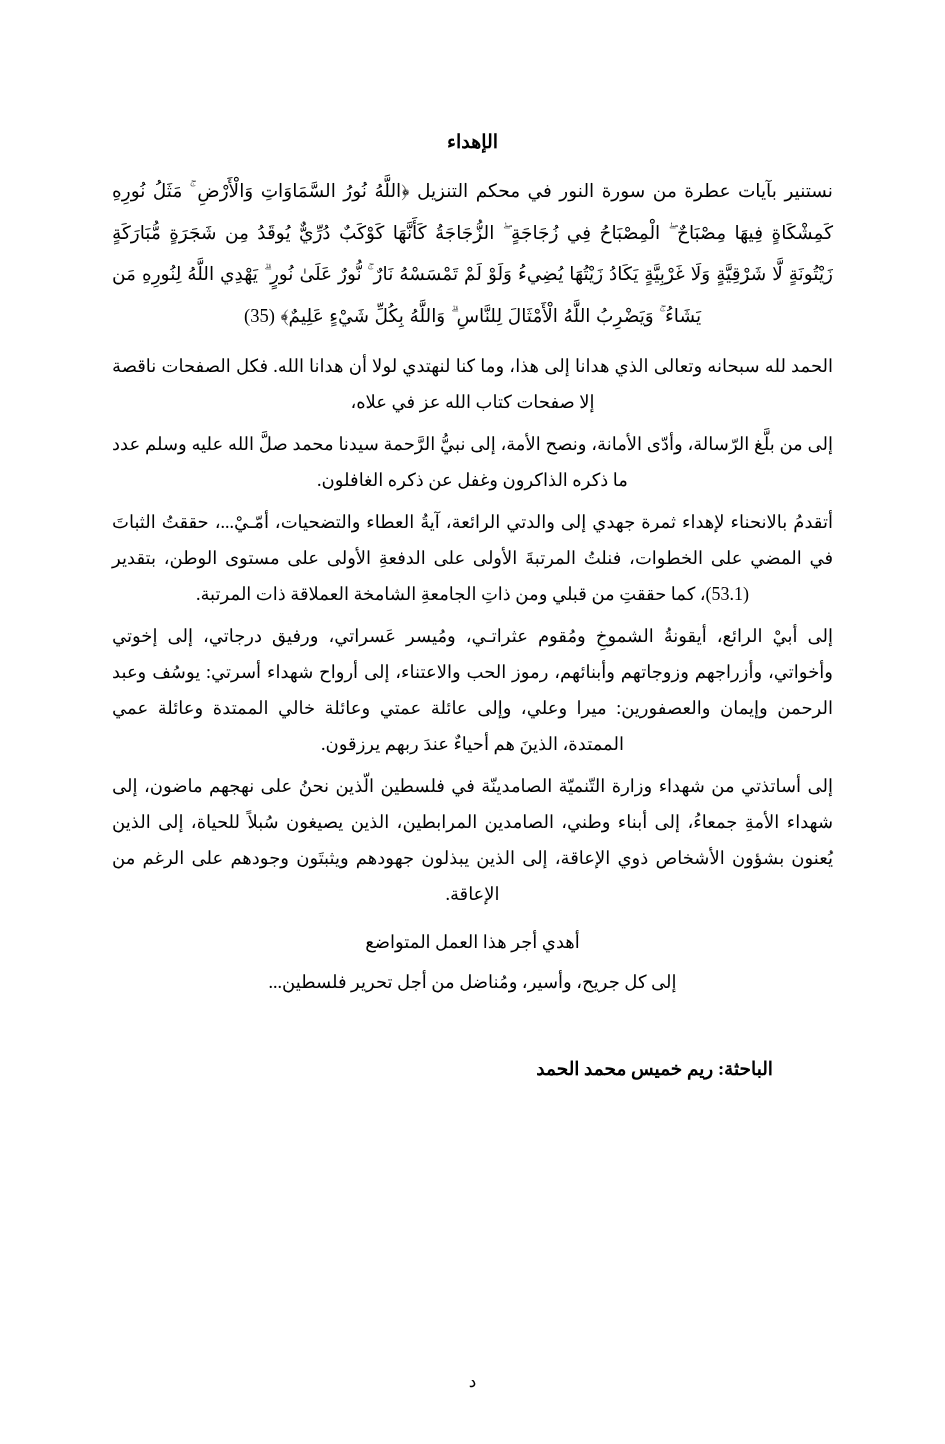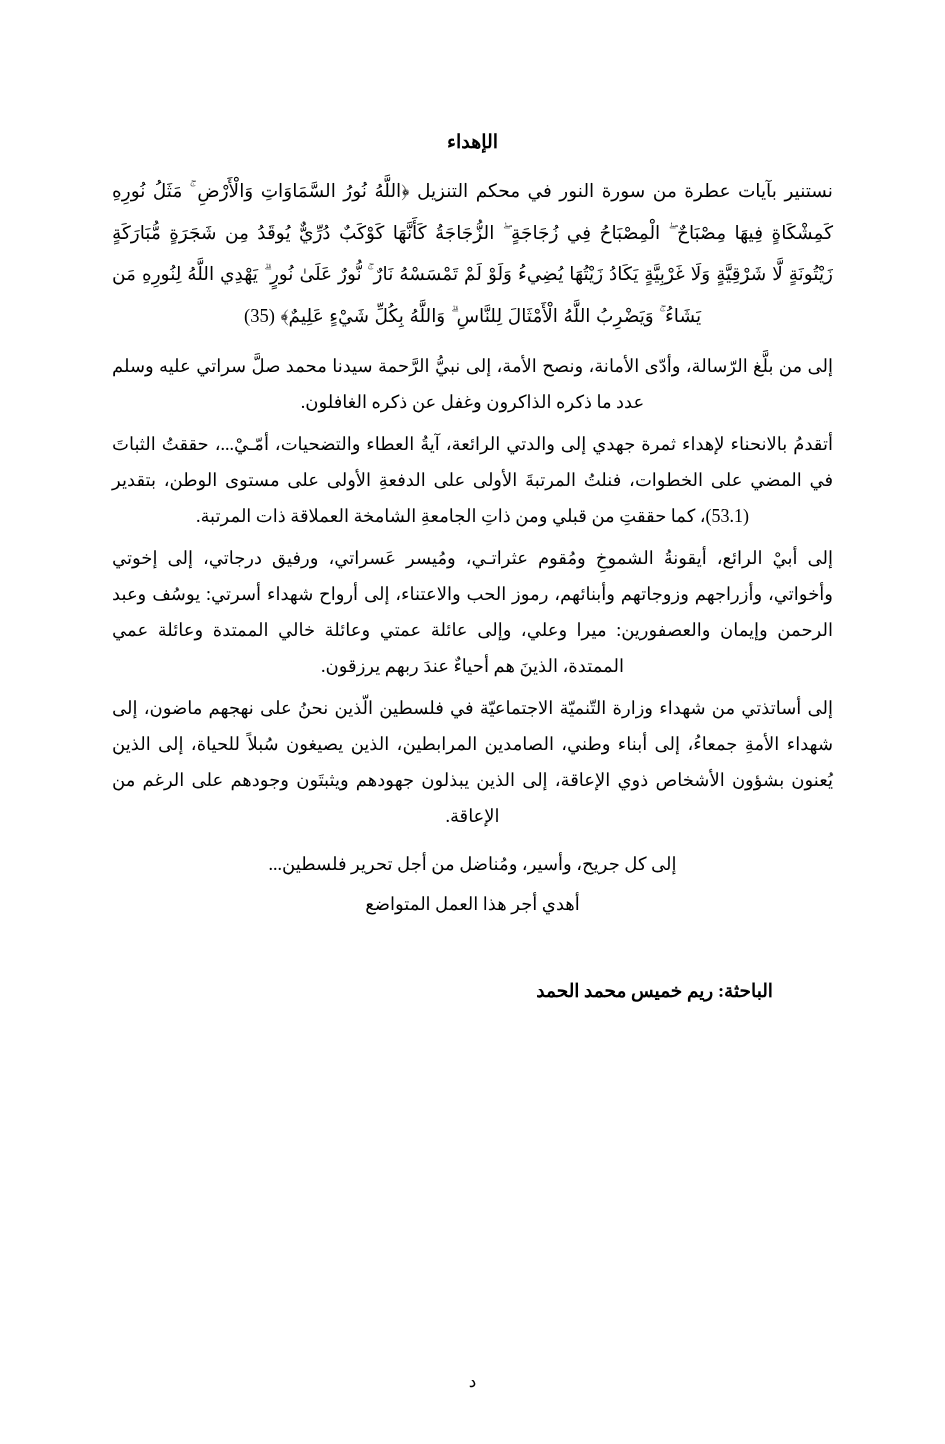--- a/index.html
+++ b/index.html
@@ -73,31 +73,32 @@
 </style>
 </head>
 <body>
 
 <div class="page">
 
   <h1 class="doc-title">الإهداء</h1>
 
   <p class="quran">نستنير بآيات عطرة من سورة النور في محكم التنزيل ﴿اللَّهُ نُورُ السَّمَاوَاتِ وَالْأَرْضِ ۚ مَثَلُ نُورِهِ كَمِشْكَاةٍ فِيهَا مِصْبَاحٌ ۖ الْمِصْبَاحُ فِي زُجَاجَةٍ ۖ الزُّجَاجَةُ كَأَنَّهَا كَوْكَبٌ دُرِّيٌّ يُوقَدُ مِن شَجَرَةٍ مُّبَارَكَةٍ زَيْتُونَةٍ لَّا شَرْقِيَّةٍ وَلَا غَرْبِيَّةٍ يَكَادُ زَيْتُهَا يُضِيءُ وَلَوْ لَمْ تَمْسَسْهُ نَارٌ ۚ نُّورٌ عَلَىٰ نُورٍ ۗ يَهْدِي اللَّهُ لِنُورِهِ مَن يَشَاءُ ۚ وَيَضْرِبُ اللَّهُ الْأَمْثَالَ لِلنَّاسِ ۗ وَاللَّهُ بِكُلِّ شَيْءٍ عَلِيمٌ﴾ (35)</p>
 
+  <p class="body-par">الحمد لله سبحانه وتعالى الذي هدانا إلى هذا، وما كنا لنهتدي لولا أن هدانا الله. فكل الصفحات ناقصة إلا صفحات كتاب الله عز في علاه،</p>
 
-  <p class="body-par">إلى من بلَّغ الرّسالة، وأدّى الأمانة، ونصح الأمة، إلى نبيُّ الرَّحمة سيدنا محمد صلَّ سراتي عليه وسلم عدد ما ذكره الذاكرون وغفل عن ذكره الغافلون.</p>
+  <p class="body-par">إلى من بلَّغ الرّسالة، وأدّى الأمانة، ونصح الأمة، إلى نبيُّ الرَّحمة سيدنا محمد صلَّ الله عليه وسلم عدد ما ذكره الذاكرون وغفل عن ذكره الغافلون.</p>
 
   <p class="body-par">أتقدمُ بالانحناء لإهداء ثمرة جهدي إلى والدتي الرائعة، آيةُ العطاء والتضحيات، أمّـيْ...، حققتُ الثباتَ في المضي على الخطوات، فنلتُ المرتبةَ الأولى على الدفعةِ الأولى على مستوى الوطن، بتقدير (53.1)، كما حققتِ من قبلي ومن ذاتِ الجامعةِ الشامخة العملاقة ذات المرتبة.</p>
 
   <p class="body-par">إلى أبيْ الرائع، أيقونةُ الشموخِ ومُقوم عثراتـي، ومُيسر عَسراتي، ورفيق درجاتي، إلى إخوتي وأخواتي، وأزراجهم وزوجاتهم وأبنائهم، رموز الحب والاعتناء، إلى أرواح شهداء أسرتي: يوسُف وعبد الرحمن وإيمان والعصفورين: ميرا وعلي، وإلى عائلة عمتي وعائلة خالي الممتدة وعائلة عمي الممتدة، الذينَ هم أحياءٌ عندَ ربهم يرزقون.</p>
 
-  <p class="body-par">إلى أساتذتي من شهداء وزارة التّنميّة الاجتماعيّة في فلسطين الّذين نحنُ على نهجهم ماضون، إلى شهداء الأمةِ جمعاءُ، إلى أبناء وطني، الصامدين المرابطين، الذين يصيغون سُبلاً للحياة، إلى الذين يُعنون بشؤون الأشخاص ذوي الإعاقة، إلى الذين يبذلون جهودهم ويثبتَون وجودهم على الرغم من الإعاقة.</p>
+  <p class="body-par">إلى أساتذتي من شهداء وزارة التّنميّة الصامدينّة في فلسطين الّذين نحنُ على نهجهم ماضون، إلى شهداء الأمةِ جمعاءُ، إلى أبناء وطني، الصامدين المرابطين، الذين يصيغون سُبلاً للحياة، إلى الذين يُعنون بشؤون الأشخاص ذوي الإعاقة، إلى الذين يبذلون جهودهم ويثبتَون وجودهم على الرغم من الإعاقة.</p>
 
   <div class="spacer-sm"></div>
 
+  <p class="center-par">أهدي أجر هذا العمل المتواضع</p>
   <p class="center-par">إلى كل جريح، وأسير، ومُناضل من أجل تحرير فلسطين...</p>
-  <p class="center-par">أهدي أجر هذا العمل المتواضع</p>
 
   <div class="signature">الباحثة: ريم خميس محمد الحمد</div>
 
 </div>
 
 <div class="page-number">د</div>
 
 </body></html>

